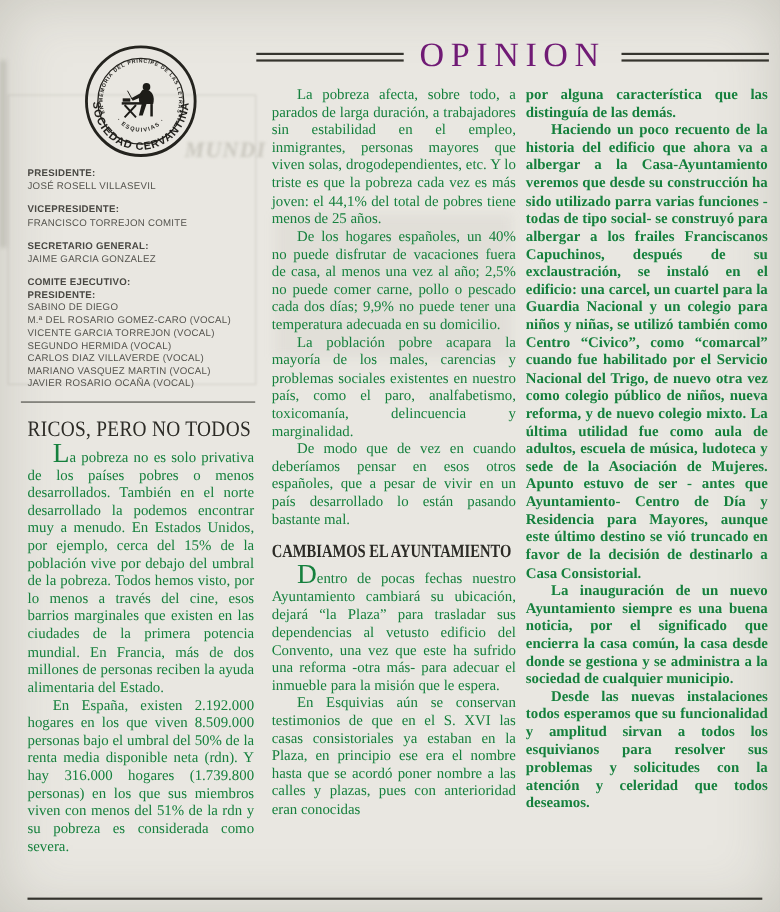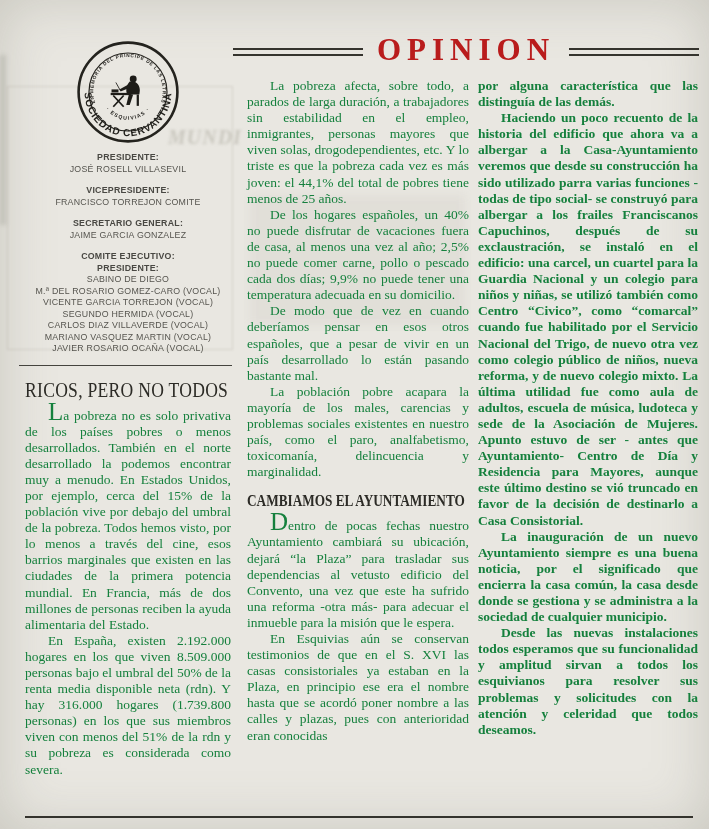--- a/index.html
+++ b/index.html
@@ -13,32 +13,32 @@
   .ghost { position:absolute; pointer-events:none; }
   .ghost-box { left:7px; top:86px; width:224px; height:262px; border:1.5px solid rgba(150,147,135,.25); filter:blur(1px); }
   .ghost-text { left:168px; top:126px; font-family:"Liberation Serif",serif; font-style:italic; font-weight:bold;
     font-size:20px; color:rgba(150,147,134,.38); filter:blur(1.5px); letter-spacing:1px; }
   .ghost-block { left:250px; top:195px; width:215px; height:130px; background:rgba(170,167,154,.12); filter:blur(5px); }
   .ghost-edge { left:0; top:55px; width:6px; height:170px; background:rgba(120,117,106,.22); filter:blur(2px); }
 
   
   .header { position:absolute; left:233px; top:34px; width:466px; display:flex; align-items:center; gap:9px; }
   .dline { flex:1; height:4px; border-top:2.2px solid #35342e; border-bottom:2.2px solid #35342e; }
-  .opinion-title { margin:0; font-weight:700; font-size:31px; line-height:1; letter-spacing:6px;
-    color:#b91c1c; padding:0 5px 5px 5px; white-space:nowrap; }
+  .opinion-title { margin:0; font-weight:400; font-size:31px; line-height:1; letter-spacing:6px;
+    color:#701a75; padding:0 5px 5px 5px; white-space:nowrap; }
 
   
   .col { position:absolute; }
   .col1 { left:25px;  top:40px; width:206px; }
   .col2 { left:247px; top:78px; width:222px; }
   .col3 { left:478px; top:78px; width:220px;font-weight:bold; }
 
   .seal { display:block; margin:0 auto 8px auto; }
 
-  .officers { text-align:center; font-family:"Liberation Sans", sans-serif;
+  .officers { text-align:left; font-family:"Liberation Sans", sans-serif;
     font-size:8.8px; line-height:11.5px; letter-spacing:.25px; color:#55544e; }
   .officer-group { margin-bottom:10px; }
   .officer-title { font-weight:bold; color:#494843; }
 
   .sidebar-divider { border:none; border-top:1.7px solid #45443e; margin:10px 0 0 -6px; width:213px; }
 
   .article-title { margin:13px 0 6px 0; font-weight:400; font-size:20px; letter-spacing:.3px;
     color:#2c2b26; white-space:nowrap; transform:scaleX(.88); transform-origin:left center; }
 
   .body-para { margin:0; font-size:13.5px; line-height:16.1px; text-align:justify;
@@ -130,22 +130,22 @@
     <div id="left-paras">
         <p class="body-para"><span class="raised-cap">L</span>a pobreza no es solo privativa de los países pobres o menos desarrollados. También en el norte desarrollado la podemos encontrar muy a menudo. En Estados Unidos, por ejemplo, cerca del 15% de la población vive por debajo del umbral de la pobreza. Todos hemos visto, por lo menos a través del cine, esos barrios marginales que existen en las ciudades de la primera potencia mundial. En Francia, más de dos millones de personas reciben la ayuda alimentaria del Estado.</p>
         <p class="body-para">En España, existen 2.192.000 hogares en los que viven 8.509.000 personas bajo el umbral del 50% de la renta media disponible neta (rdn). Y hay 316.000 hogares (1.739.800 personas) en los que sus miembros viven con menos del 51% de la rdn y su pobreza es considerada como severa.</p>
       </div>
   </div>
 
   <div class="col col2">
     <div id="mid-top-paras">
         <p class="body-para">La pobreza afecta, sobre todo, a parados de larga duración, a trabajadores sin estabilidad en el empleo, inmigrantes, personas mayores que viven solas, drogodependientes, etc. Y lo triste es que la pobreza cada vez es más joven: el 44,1% del total de pobres tiene menos de 25 años.</p>
         <p class="body-para">De los hogares españoles, un 40% no puede disfrutar de vacaciones fuera de casa, al menos una vez al año; 2,5% no puede comer carne, pollo o pescado cada dos días; 9,9% no puede tener una temperatura adecuada en su domicilio.</p>
+        <p class="body-para">La población pobre acapara la mayoría de los males, carencias y problemas sociales existentes en nuestro país, como el paro, analfabetismo, toxicomanía, delincuencia y marginalidad.</p>
         <p class="body-para">De modo que de vez en cuando deberíamos pensar en esos otros españoles, que a pesar de vivir en un país desarrollado lo están pasando bastante mal.</p>
-        <p class="body-para">La población pobre acapara la mayoría de los males, carencias y problemas sociales existentes en nuestro país, como el paro, analfabetismo, toxicomanía, delincuencia y marginalidad.</p>
       </div>
     <h2 class="section-heading">CAMBIAMOS EL AYUNTAMIENTO</h2>
     <div id="mid-bottom-paras">
         <p class="body-para"><span class="raised-cap">D</span>entro de pocas fechas nuestro Ayuntamiento cambiará su ubicación, dejará “la Plaza” para trasladar sus dependencias al vetusto edificio del Convento, una vez que este ha sufrido una reforma -otra más- para adecuar el inmueble para la misión que le espera.</p>
         <p class="body-para">En Esquivias aún se conservan testimonios de que en el S. XVI las casas consistoriales ya estaban en la Plaza, en principio ese era el nombre hasta que se acordó poner nombre a las calles y plazas, pues con anterioridad eran conocidas</p>
       </div>
   </div>
 
   <div class="col col3" id="right-paras">
       <p class="body-para no-indent">por alguna característica que las distinguía de las demás.</p>

